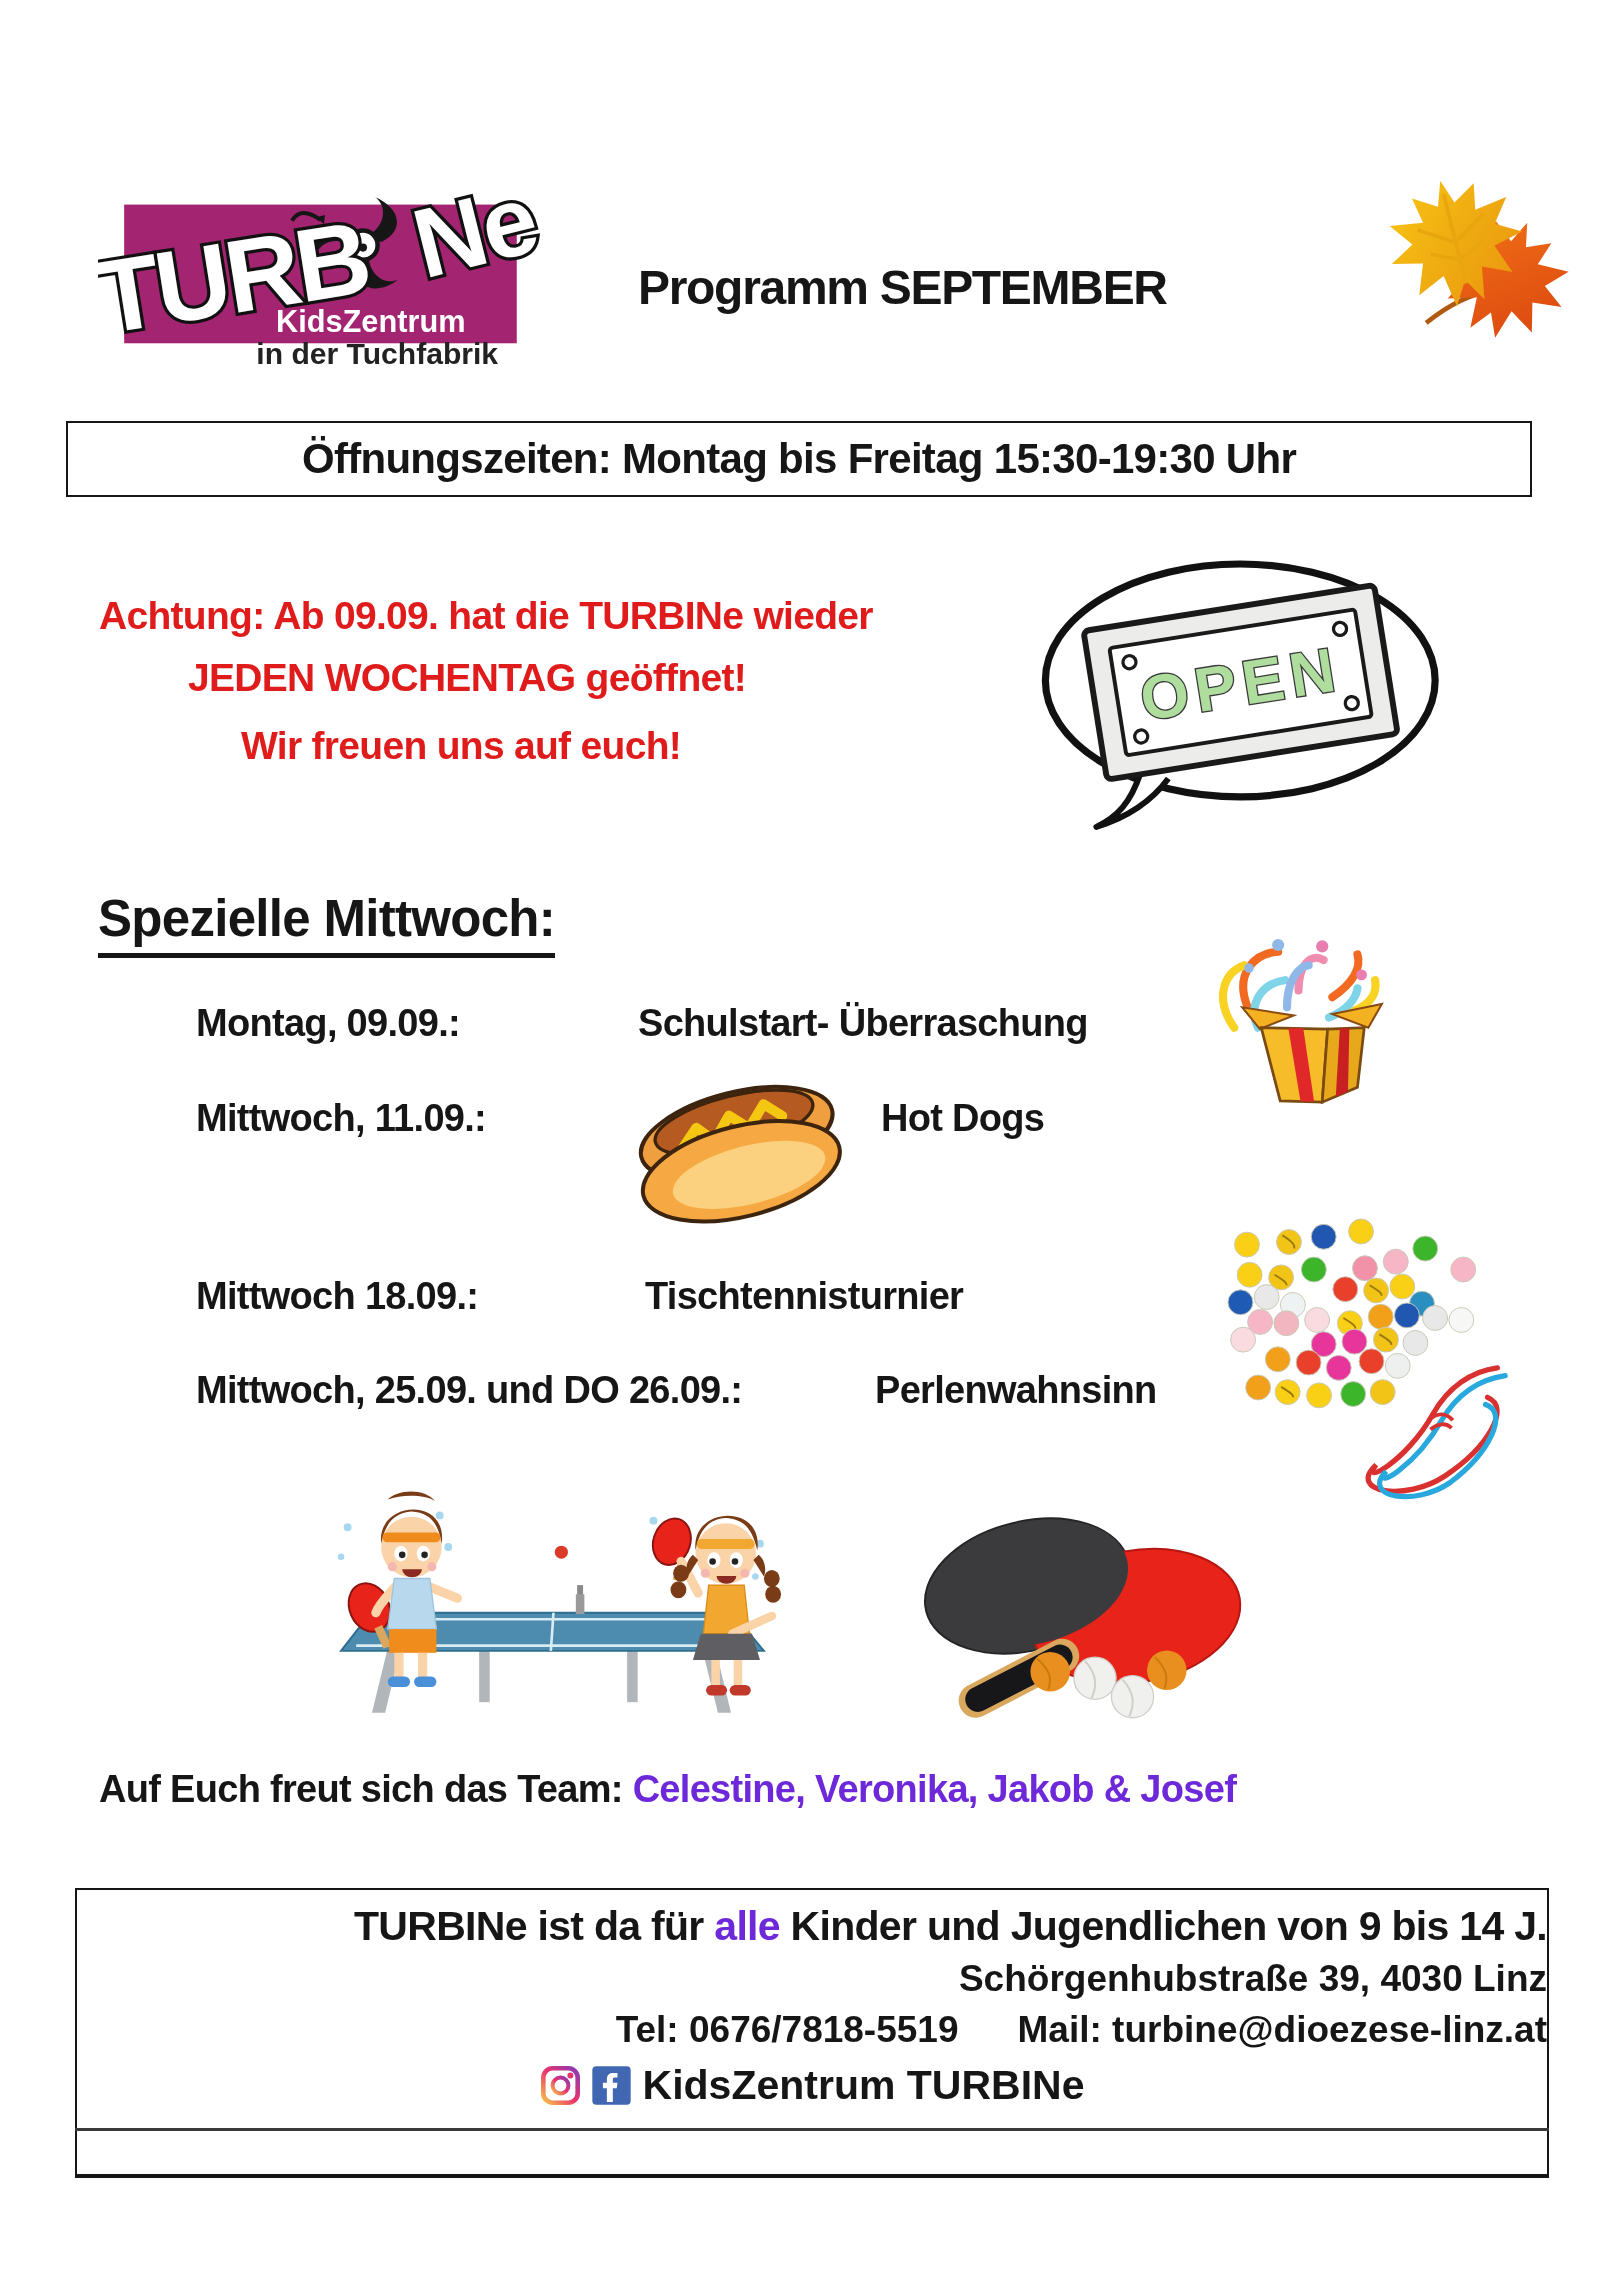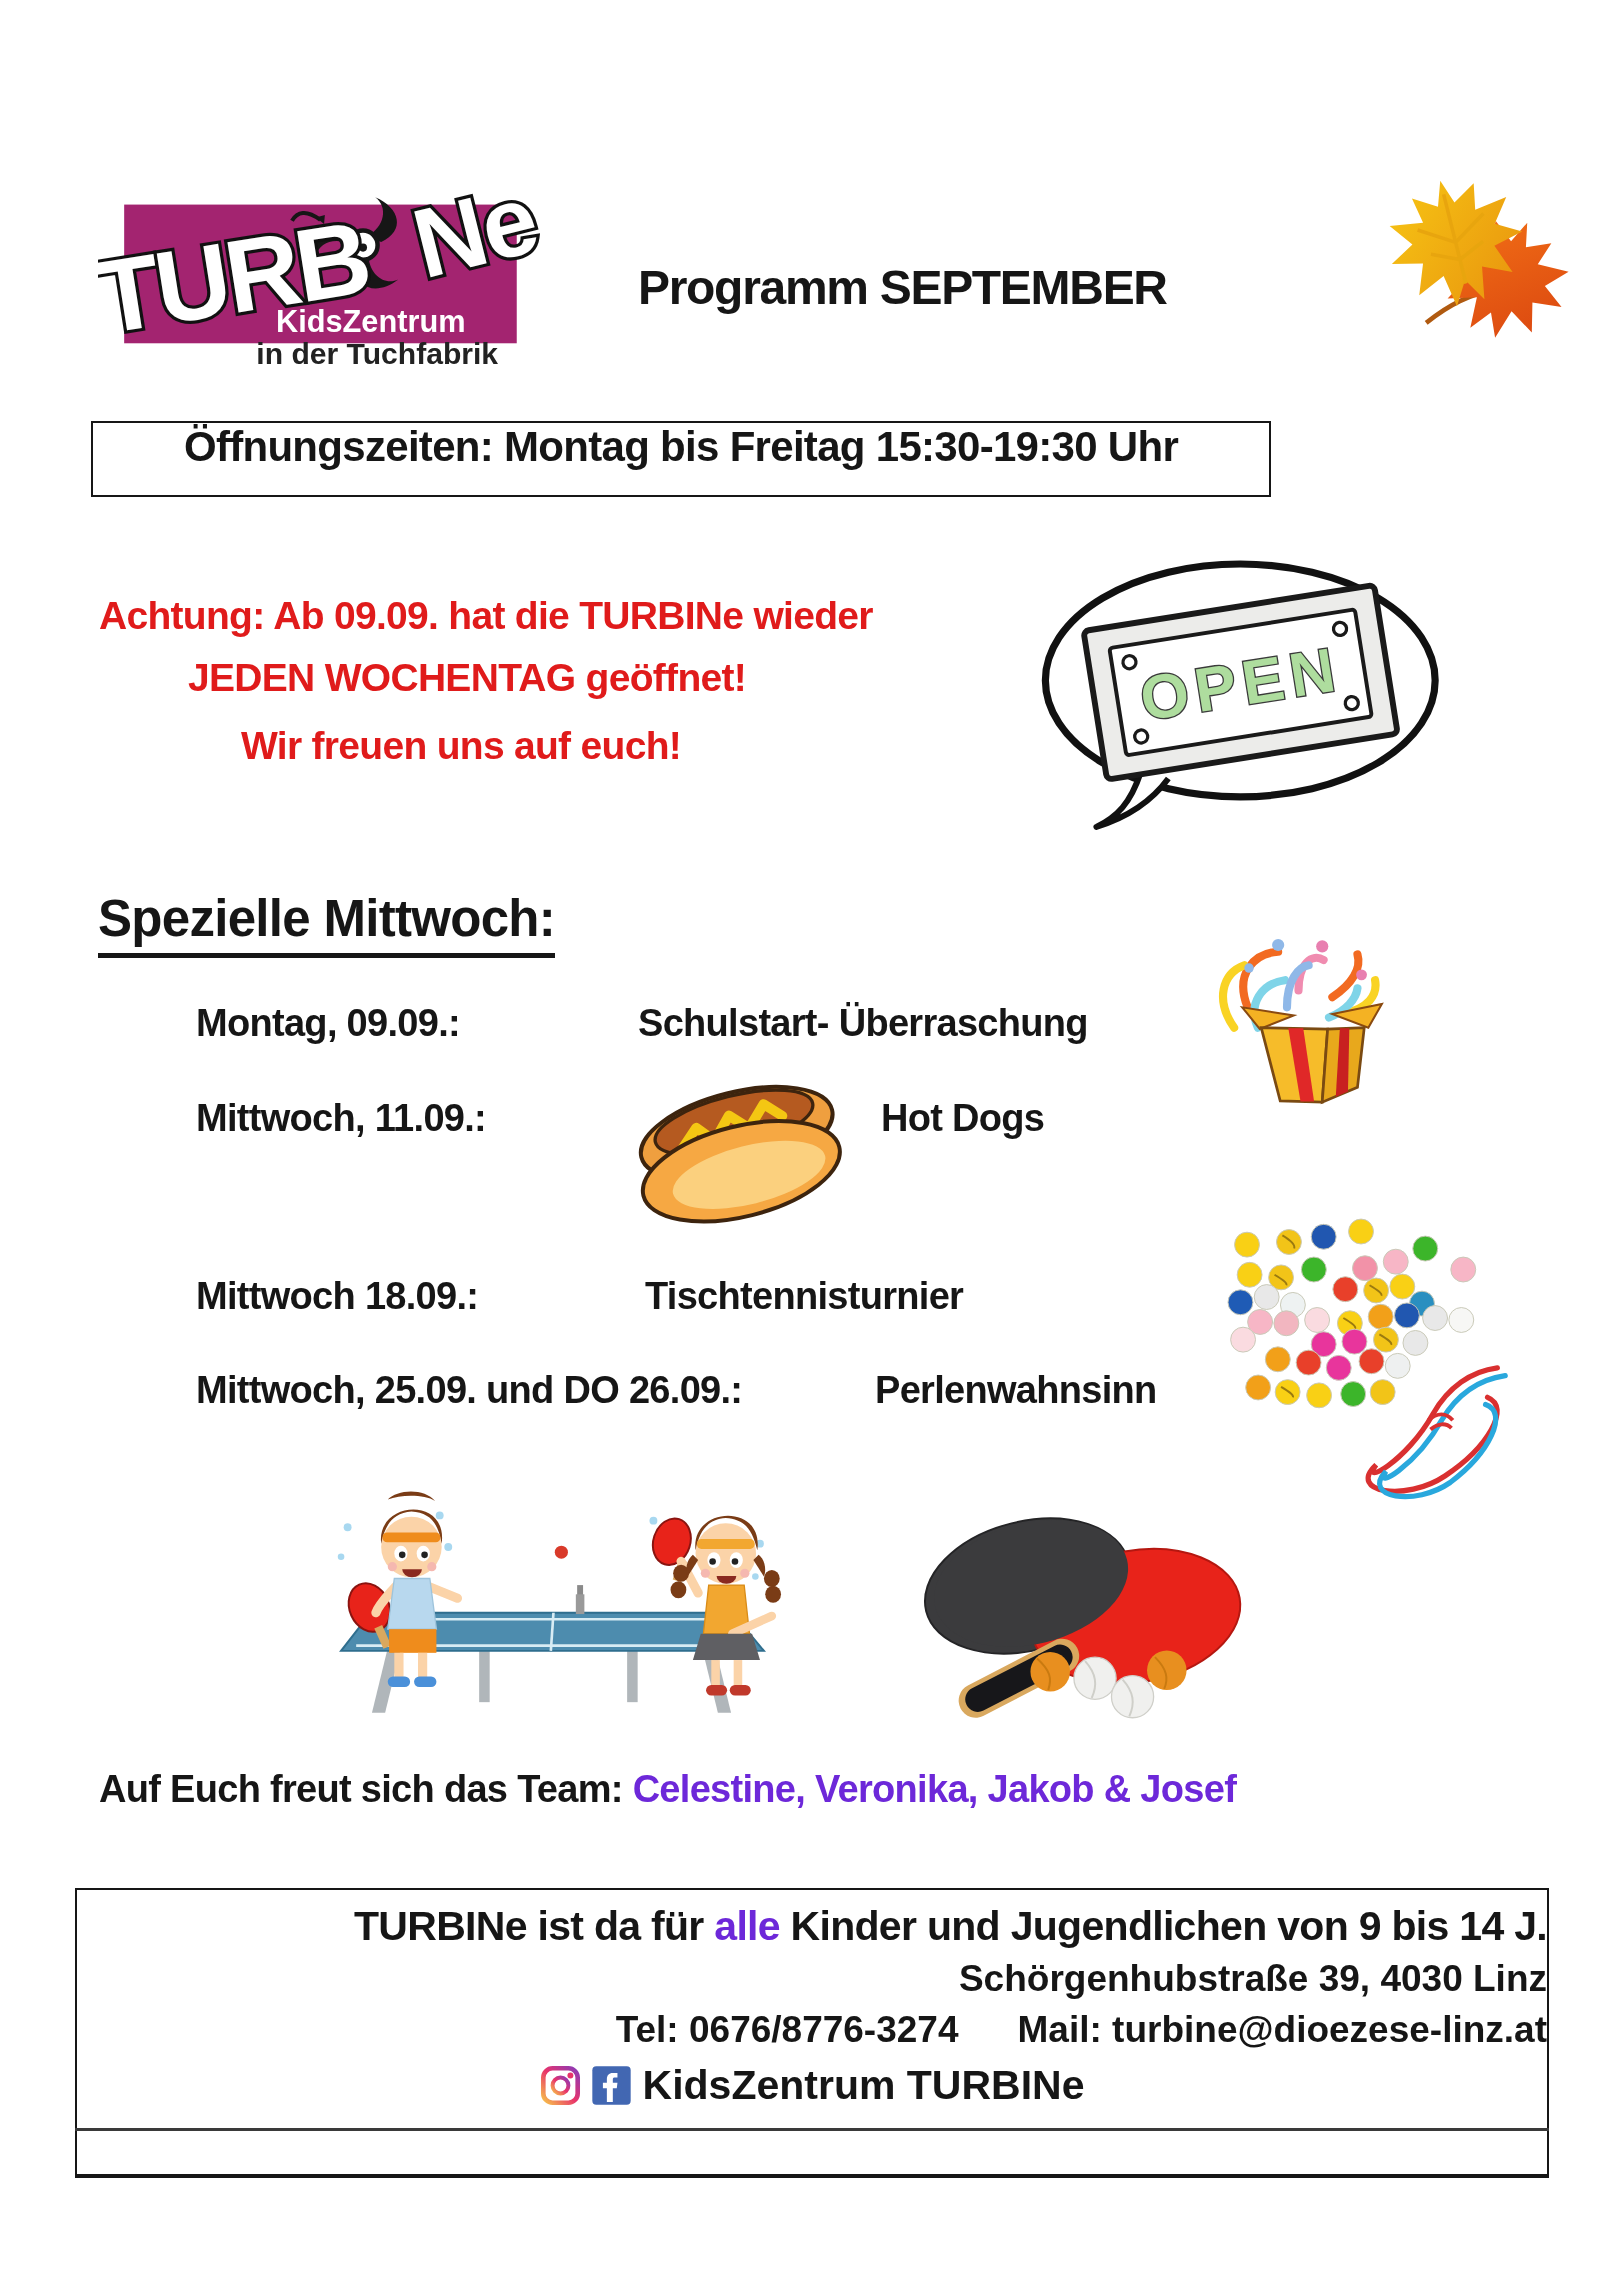--- a/index.html
+++ b/index.html
@@ -4,22 +4,22 @@
 <style>
   html,body{margin:0;padding:0;background:#888;}
   .page{
     position:relative; width:1623px; height:2295px; background:#ffffff;
     font-family:"Liberation Sans","DejaVu Sans",sans-serif; font-weight:bold; color:#161616;
     overflow:hidden;
   }
   .abs{position:absolute;}
   .title{font-size:48px; letter-spacing:-1.3px; white-space:nowrap;}
   .hours-box{
-    left:91px; top:421px; width:1180px; height:76px; box-sizing:border-box;
-    border:2.6px solid #161616; display:flex; align-items:flex-start; justify-content:center;
+    left:66px; top:421px; width:1466px; height:76px; box-sizing:border-box;
+    border:2.6px solid #161616; display:flex; align-items:center; justify-content:center;
   }
   .hours-box span{font-size:42px; letter-spacing:-0.7px; white-space:nowrap;}
   .notice-line{font-size:39px; letter-spacing:-0.7px; white-space:nowrap;}
   .section-heading{font-size:51px; letter-spacing:-0.7px; border-bottom:5.2px solid #161616; padding-bottom:5.2px;}
   .row-text{font-size:38px; letter-spacing:-0.7px; white-space:nowrap;}
   .team-line{font-size:38px; letter-spacing:-0.7px; white-space:nowrap;}
   .footer-box{
     left:75px; top:1888px; width:1474px; height:290px; box-sizing:border-box;
     border:2.6px solid #161616; border-bottom-width:4.6px; text-align:right;
   }
@@ -309,21 +309,21 @@
   <div class="abs team-line" style="left:99px;top:1768px;">
     <span>Auf Euch freut sich das Team: </span><span class="green">Celestine, Veronika, Jakob &amp; Josef</span>
   </div>
 
   <div class="abs footer-box">
     <div class="f1">
       <span>TURBINe ist da für </span><span class="green">alle</span><span> Kinder und Jugendlichen von 9 bis 14 J.</span>
     </div>
     <div class="f2">Schörgenhubstraße 39, 4030 Linz</div>
     <div class="f3">
-      <span>Tel: 0676/8776-3274</span><span class="mail">Mail: turbine@dioezese-linz.at</span>
+      <span>Tel: 0676/7818-5519</span><span class="mail">Mail: turbine@dioezese-linz.at</span>
     </div>
     <div class="social-row">
       <svg width="41" height="41" viewBox="0 0 62 62">
         <defs>
           <linearGradient id="igGrad" x1="0" y1="1" x2="1" y2="0">
             <stop offset="0" stop-color="#f7c14b"></stop>
               <stop offset="0.5" stop-color="#e8336b"></stop>
               <stop offset="1" stop-color="#8a3ab9"></stop>
           </linearGradient>
         </defs>

